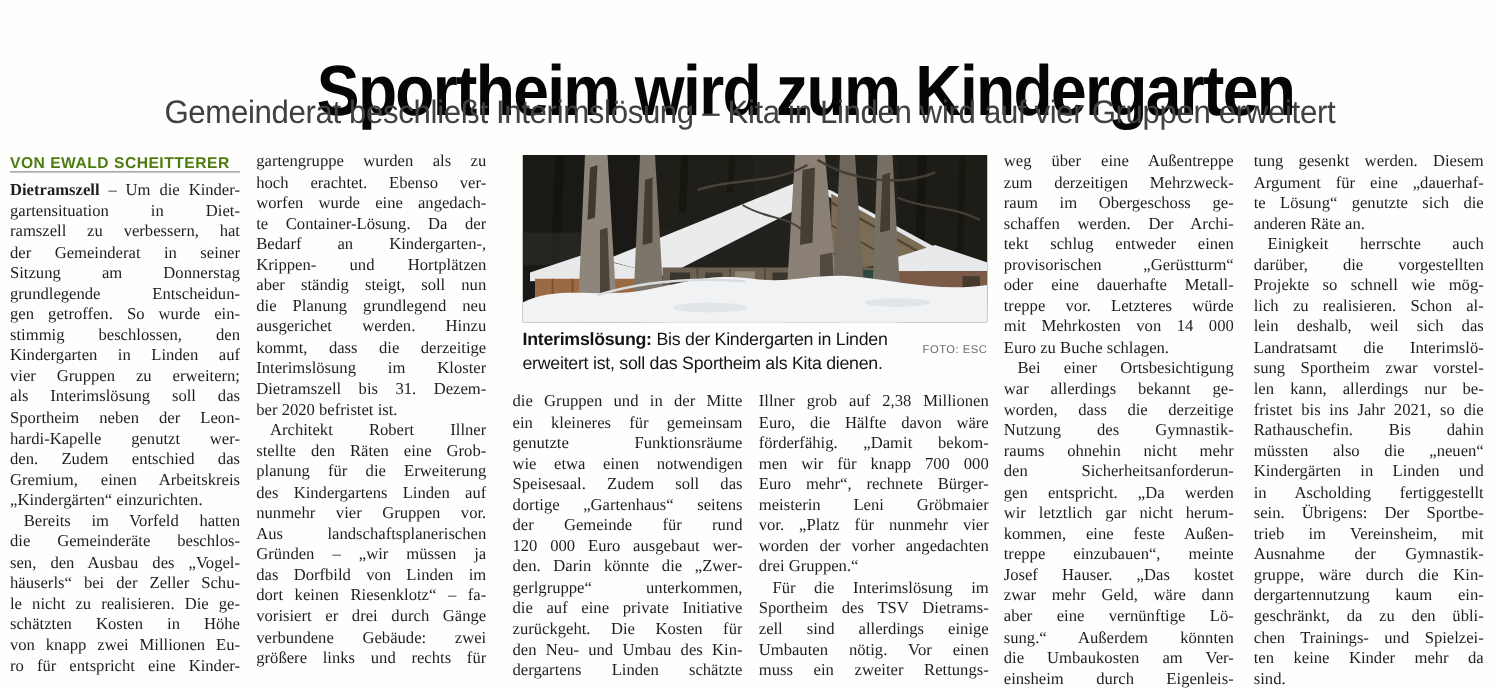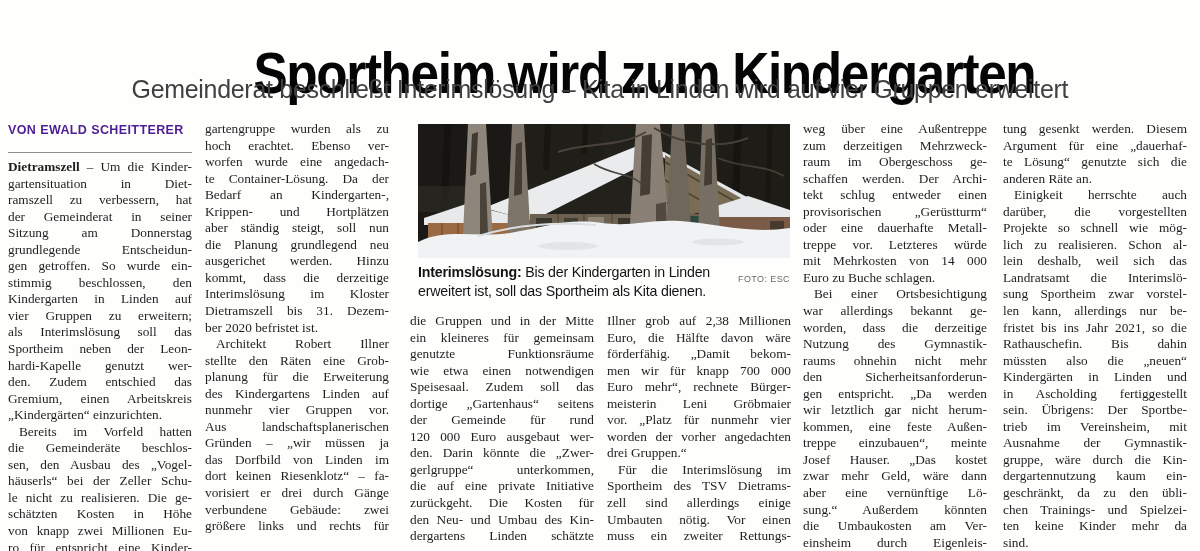--- a/index.html
+++ b/index.html
@@ -14,21 +14,21 @@
         letter-spacing:-0.3px;color:#404040;white-space:nowrap;}
   .subheadline .squeeze{display:inline-block;transform:scaleX(0.96);transform-origin:center;}
   .col{position:absolute;width:184px;top:121px;}
   .col .lines{overflow:hidden;}
   .tline{font-size:13.3px;line-height:16.55px;height:16.55px;overflow:hidden;
         text-align:justify;text-align-last:justify;white-space:nowrap;}
   .tline.end{text-align-last:left;}
   .tline.ind{padding-left:11px;}
   .tline b{font-weight:700;}
   .byline{font-family:"Liberation Sans",sans-serif;font-weight:700;font-size:12.5px;
-        letter-spacing:0.4px;color:#4c1d95;padding:3px 0 15px 0;border-bottom:1.5px solid #8e8e8e;
+        letter-spacing:0.4px;color:#4d7c0f;padding:3px 0 0 0;border-bottom:1.5px solid #8e8e8e;
         margin-bottom:6px;white-space:nowrap;}
   .photo{position:absolute;left:418px;top:124px;width:372px;height:134px;overflow:hidden;}
   .photo svg{display:block;width:372px;height:134px;}
   .caption{position:absolute;left:418px;top:263px;width:372px;
         font-family:"Liberation Sans",sans-serif;font-size:14.2px;line-height:19px;
         letter-spacing:-0.2px;color:#141414;}
   .caption .lead{font-weight:700;}
   .credit{float:right;font-size:9px;color:#6a6a6a;letter-spacing:0.4px;margin-top:7px;
         font-family:"Liberation Sans",sans-serif;}
 </style>

